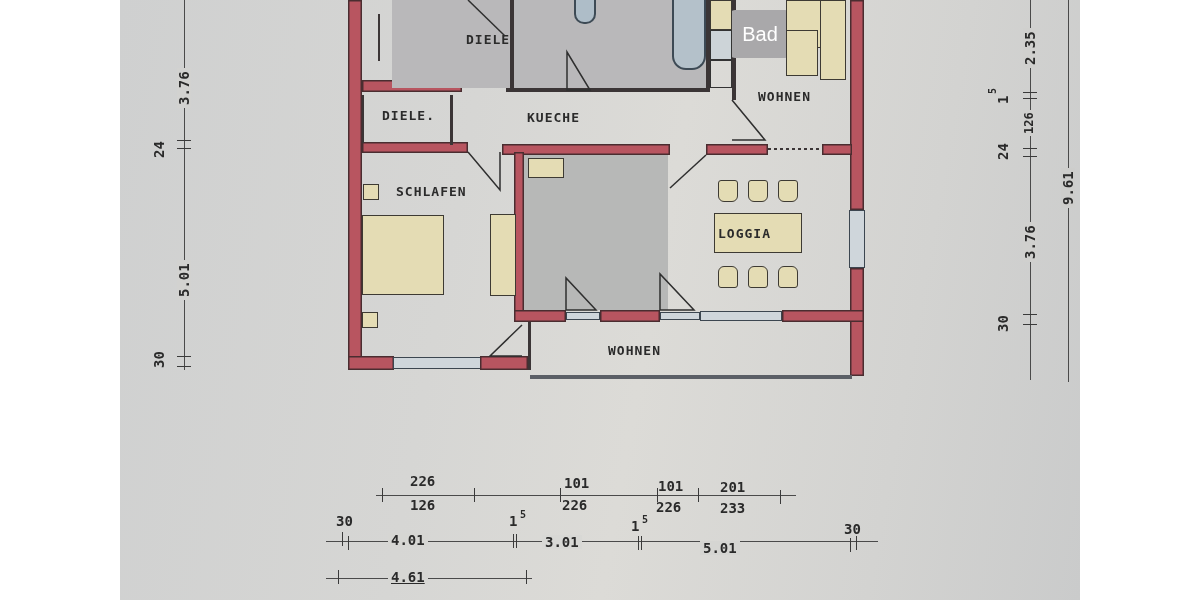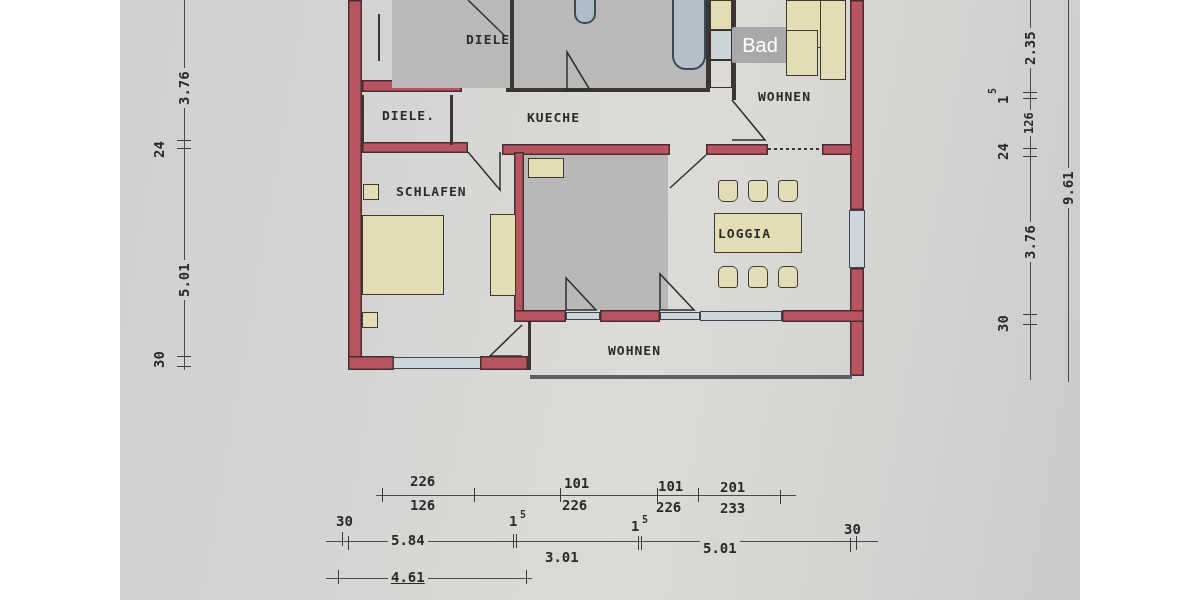--- a/index.html
+++ b/index.html
@@ -26,21 +26,21 @@
     font-size: 14px; color: #2a2a2a; white-space: nowrap; line-height: 1;
   }
   .vdim { transform-origin: left top; transform: rotate(-90deg); }
   .hline { position: absolute; height: 1px; background: #4a4a4a; }
   .vline { position: absolute; width: 1px; background: #4a4a4a; }
   .tick-v { position: absolute; width: 1px; height: 14px; background: #3a3a3a; }
   .tick-h { position: absolute; height: 1px; width: 14px; background: #3a3a3a; }
   .window { position: absolute; background: #cfd6db; border: 1.5px solid #3c4650; box-sizing: border-box; }
   .redact { position: absolute; background: #b7b8b7; }
   .badge {
-    position: absolute; left: 609px; top: 27px; width: 62px; height: 36px;
+    position: absolute; left: 609px; top: 10px; width: 62px; height: 48px;
     background: #a9a8aa; border-radius: 6px; color: #ffffff;
     font-family: "Liberation Sans", sans-serif; font-size: 20px;
     display: flex; align-items: center; justify-content: center;
   }
   .door-swing { position: absolute; }
 </style>
 </head>
 <body>
 
 <div class="photo">
@@ -178,24 +178,24 @@
   <div class="tick-v" style="left:222px;top:532px;"></div>
   <div class="tick-v" style="left:228px;top:536px;"></div>
   <div class="tick-v" style="left:393px;top:534px;"></div>
   <div class="tick-v" style="left:396px;top:534px;"></div>
   <div class="tick-v" style="left:518px;top:536px;"></div>
   <div class="tick-v" style="left:521px;top:536px;"></div>
   <div class="tick-v" style="left:730px;top:538px;"></div>
   <div class="tick-v" style="left:736px;top:536px;"></div>
 
   <div class="dim" style="left:216px;top:514px;">30</div>
-  <div class="dim" style="left:268px;top:533px;background:#d6d6d3;padding:0 3px;">5.84</div>
+  <div class="dim" style="left:268px;top:533px;background:#d6d6d3;padding:0 3px;">4.01</div>
   <div class="dim" style="left:389px;top:514px;">1</div>
   <div class="dim" style="left:400px;top:510px;font-size:10px;">5</div>
-  <div class="dim" style="left:422px;top:535px;background:#d8d8d5;padding:0 3px;margin-top:15px;">3.01</div>
+  <div class="dim" style="left:422px;top:535px;background:#d8d8d5;padding:0 3px;">3.01</div>
   <div class="dim" style="left:511px;top:519px;">1</div>
   <div class="dim" style="left:522px;top:515px;font-size:10px;">5</div>
   <div class="dim" style="left:580px;top:541px;background:#d5d5d2;padding:0 3px;">5.01</div>
   <div class="dim" style="left:724px;top:522px;">30</div>
 
   <div class="hline" style="left:206px;top:578px;width:206px;"></div>
   <div class="tick-v" style="left:218px;top:570px;"></div>
   <div class="tick-v" style="left:406px;top:570px;"></div>
   <div class="dim" style="left:268px;top:570px;background:#d6d6d3;padding:0 3px;text-decoration:underline;">4.61</div>
 

